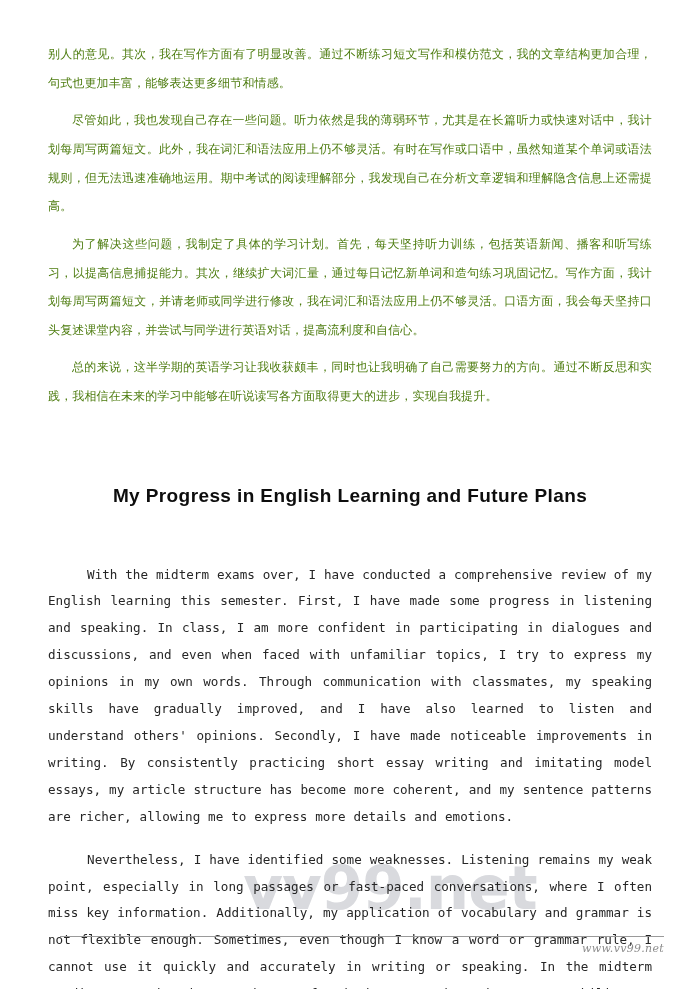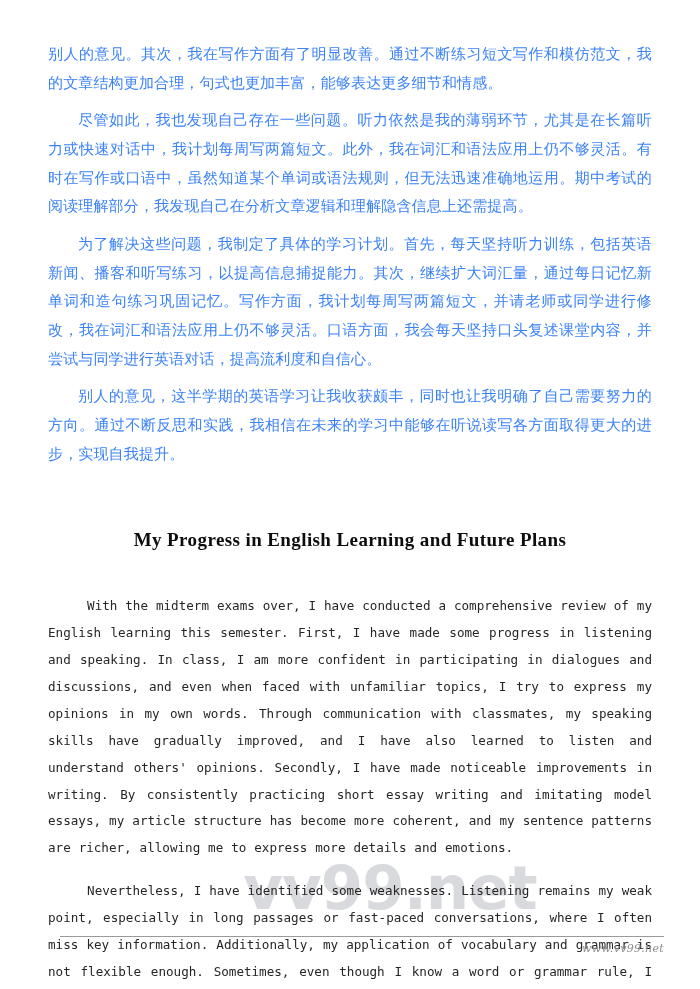--- a/index.html
+++ b/index.html
@@ -28,40 +28,40 @@
     position: absolute;
     left: 48px;
     top: 40px;
     width: 604px;
     height: 890px;
   }
 
   
   .cn-p {
     font-family: "DejaVu Serif", "Liberation Serif", serif;
-    font-size: 15px;
+    font-size: 12px;
     line-height: 28.8px;
-    color: #3b82f6;
+    color: #4d7c0f;
     text-align: justify;
     text-justify: inter-ideograph;
     text-indent: 2em;
     margin: 0 0 8.5px 0;
     letter-spacing: 0.15px;
   }
   .cn-p.no-indent { text-indent: 0; }
 
   
   .en-title {
-    font-family: Liberation Serif, serif;
+    font-family: Liberation Sans, sans-serif;
     font-size: 19px;
     font-weight: 700;
     text-align: center;
     color: #0d0d0d;
     letter-spacing: 0.4px;
-    margin: 0;
+    margin: 13px;
     padding: 0;
     white-space: nowrap;
   }
 
   
   .en-p {
     font-family: "DejaVu Sans Mono", "Liberation Mono", monospace;
     font-size: 12.6px;
     line-height: 26.9px;
     color: #262626;
@@ -130,21 +130,21 @@
   <div id="watermark">vv99.net</div>
 
   <div id="content">
 
     <p class="cn-p no-indent">别人的意见。其次，我在写作方面有了明显改善。通过不断练习短文写作和模仿范文，我的文章结构更加合理，句式也更加丰富，能够表达更多细节和情感。</p>
 
     <p class="cn-p">尽管如此，我也发现自己存在一些问题。听力依然是我的薄弱环节，尤其是在长篇听力或快速对话中，我计划每周写两篇短文。此外，我在词汇和语法应用上仍不够灵活。有时在写作或口语中，虽然知道某个单词或语法规则，但无法迅速准确地运用。期中考试的阅读理解部分，我发现自己在分析文章逻辑和理解隐含信息上还需提高。</p>
 
     <p class="cn-p">为了解决这些问题，我制定了具体的学习计划。首先，每天坚持听力训练，包括英语新闻、播客和听写练习，以提高信息捕捉能力。其次，继续扩大词汇量，通过每日记忆新单词和造句练习巩固记忆。写作方面，我计划每周写两篇短文，并请老师或同学进行修改，我在词汇和语法应用上仍不够灵活。口语方面，我会每天坚持口头复述课堂内容，并尝试与同学进行英语对话，提高流利度和自信心。</p>
 
-    <p class="cn-p">别人的意见，这半学期的英语学习让我收获颇丰，同时也让我明确了自己需要努力的方向。通过不断反思和实践，我相信在未来的学习中能够在听说读写各方面取得更大的进步，实现自我提升。</p>
+    <p class="cn-p">总的来说，这半学期的英语学习让我收获颇丰，同时也让我明确了自己需要努力的方向。通过不断反思和实践，我相信在未来的学习中能够在听说读写各方面取得更大的进步，实现自我提升。</p>
 
     <div class="gap-before-title"></div>
 
     <h1 class="en-title">My Progress in English Learning and Future Plans</h1>
 
     <div class="gap-after-title"></div>
 
     <p class="en-p">With the midterm exams over, I have conducted a comprehensive review of my English learning this semester. First, I have made some progress in listening and speaking. In class, I am more confident in participating in dialogues and discussions, and even when faced with unfamiliar topics, I try to express my opinions in my own words. Through communication with classmates, my speaking skills have gradually improved, and I have also learned to listen and understand others' opinions. Secondly, I have made noticeable improvements in writing. By consistently practicing short essay writing and imitating model essays, my article structure has become more coherent, and my sentence patterns are richer, allowing me to express more details and emotions.</p>
 
     <p class="en-p">Nevertheless, I have identified some weaknesses. Listening remains my weak point, especially in long passages or fast-paced conversations, where I often miss key information. Additionally, my application of vocabulary and grammar is not flexible enough. Sometimes, even though I know a word or grammar rule, I cannot use it quickly and accurately in writing or speaking. In the midterm reading comprehension section, I found that I need to improve my ability to analyze article logic and understand implied meanings.</p>

